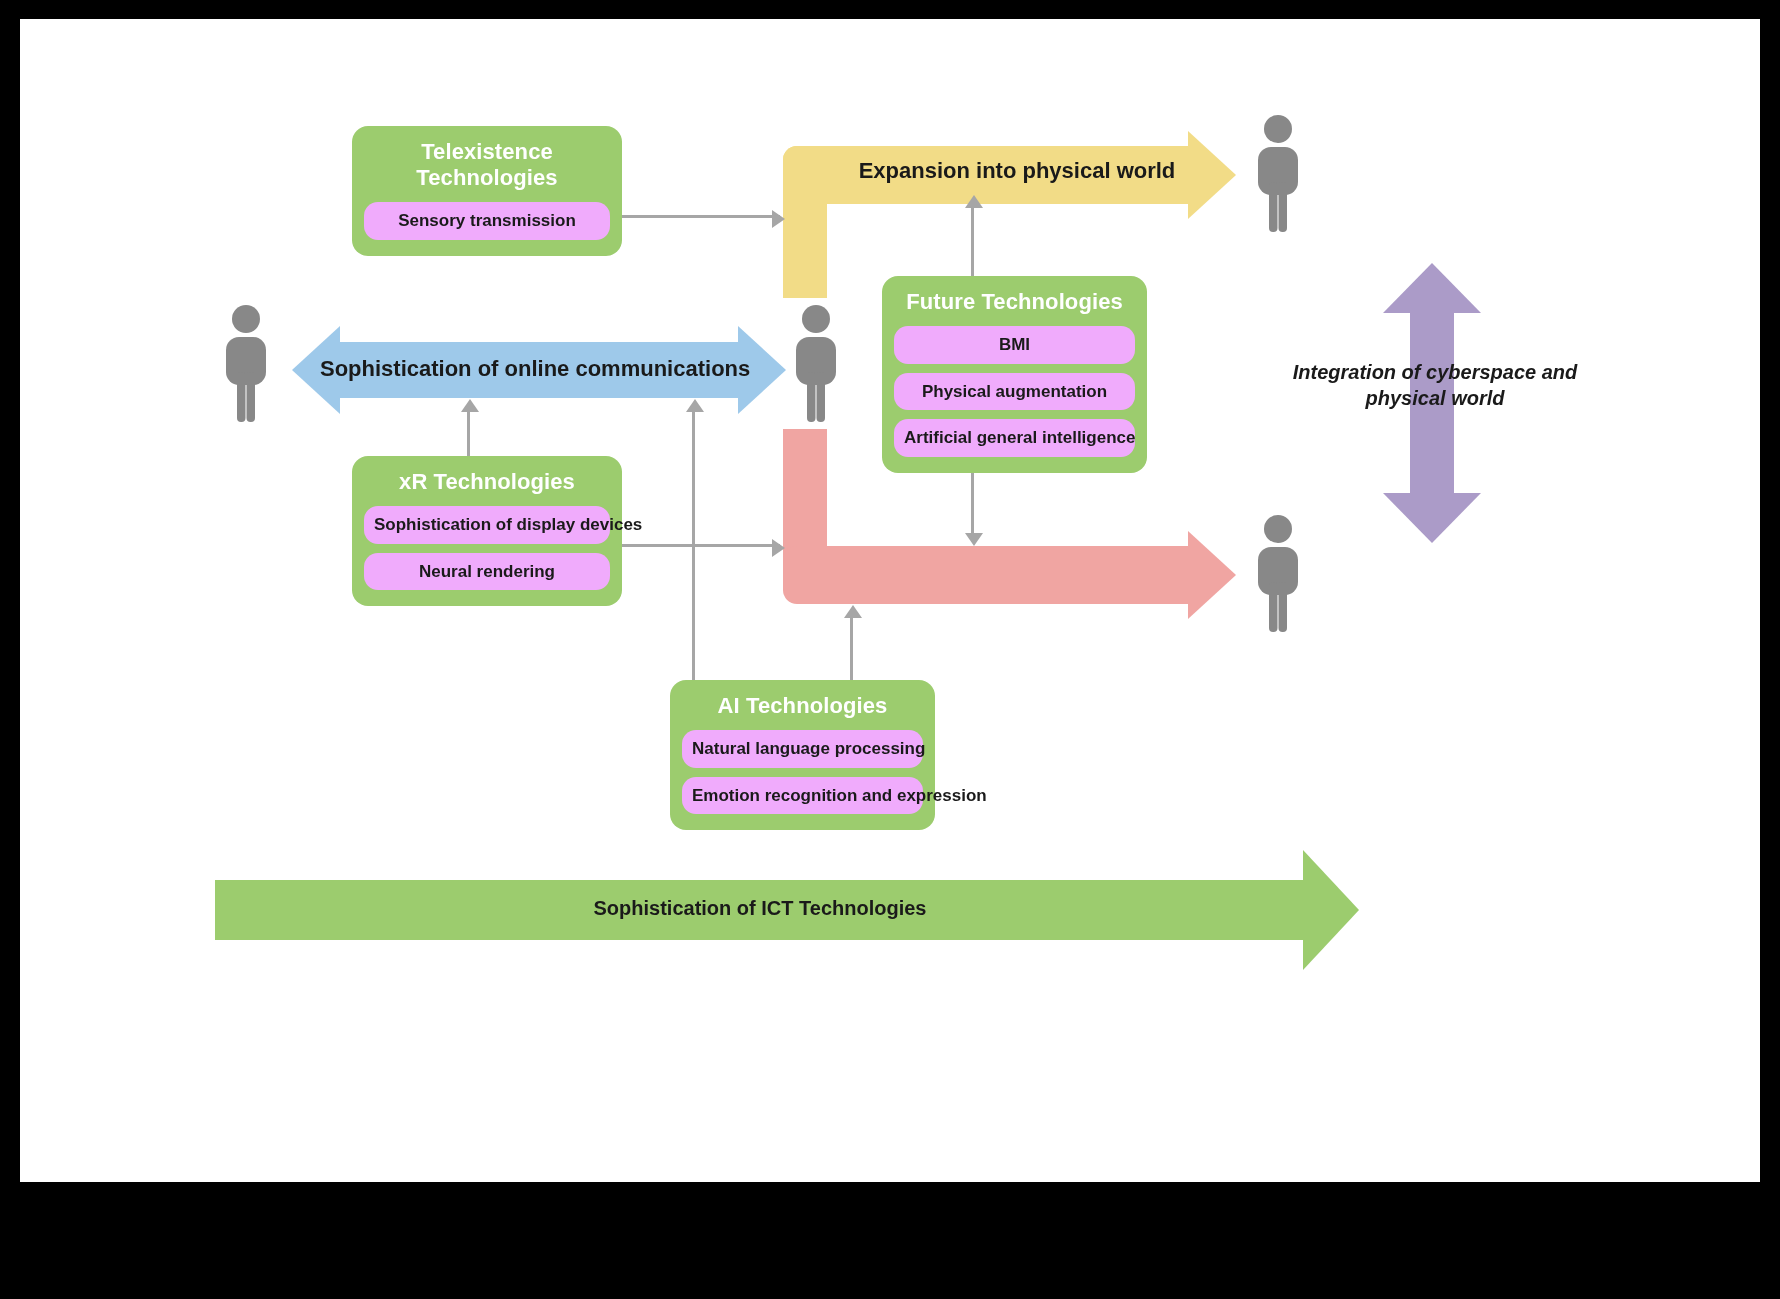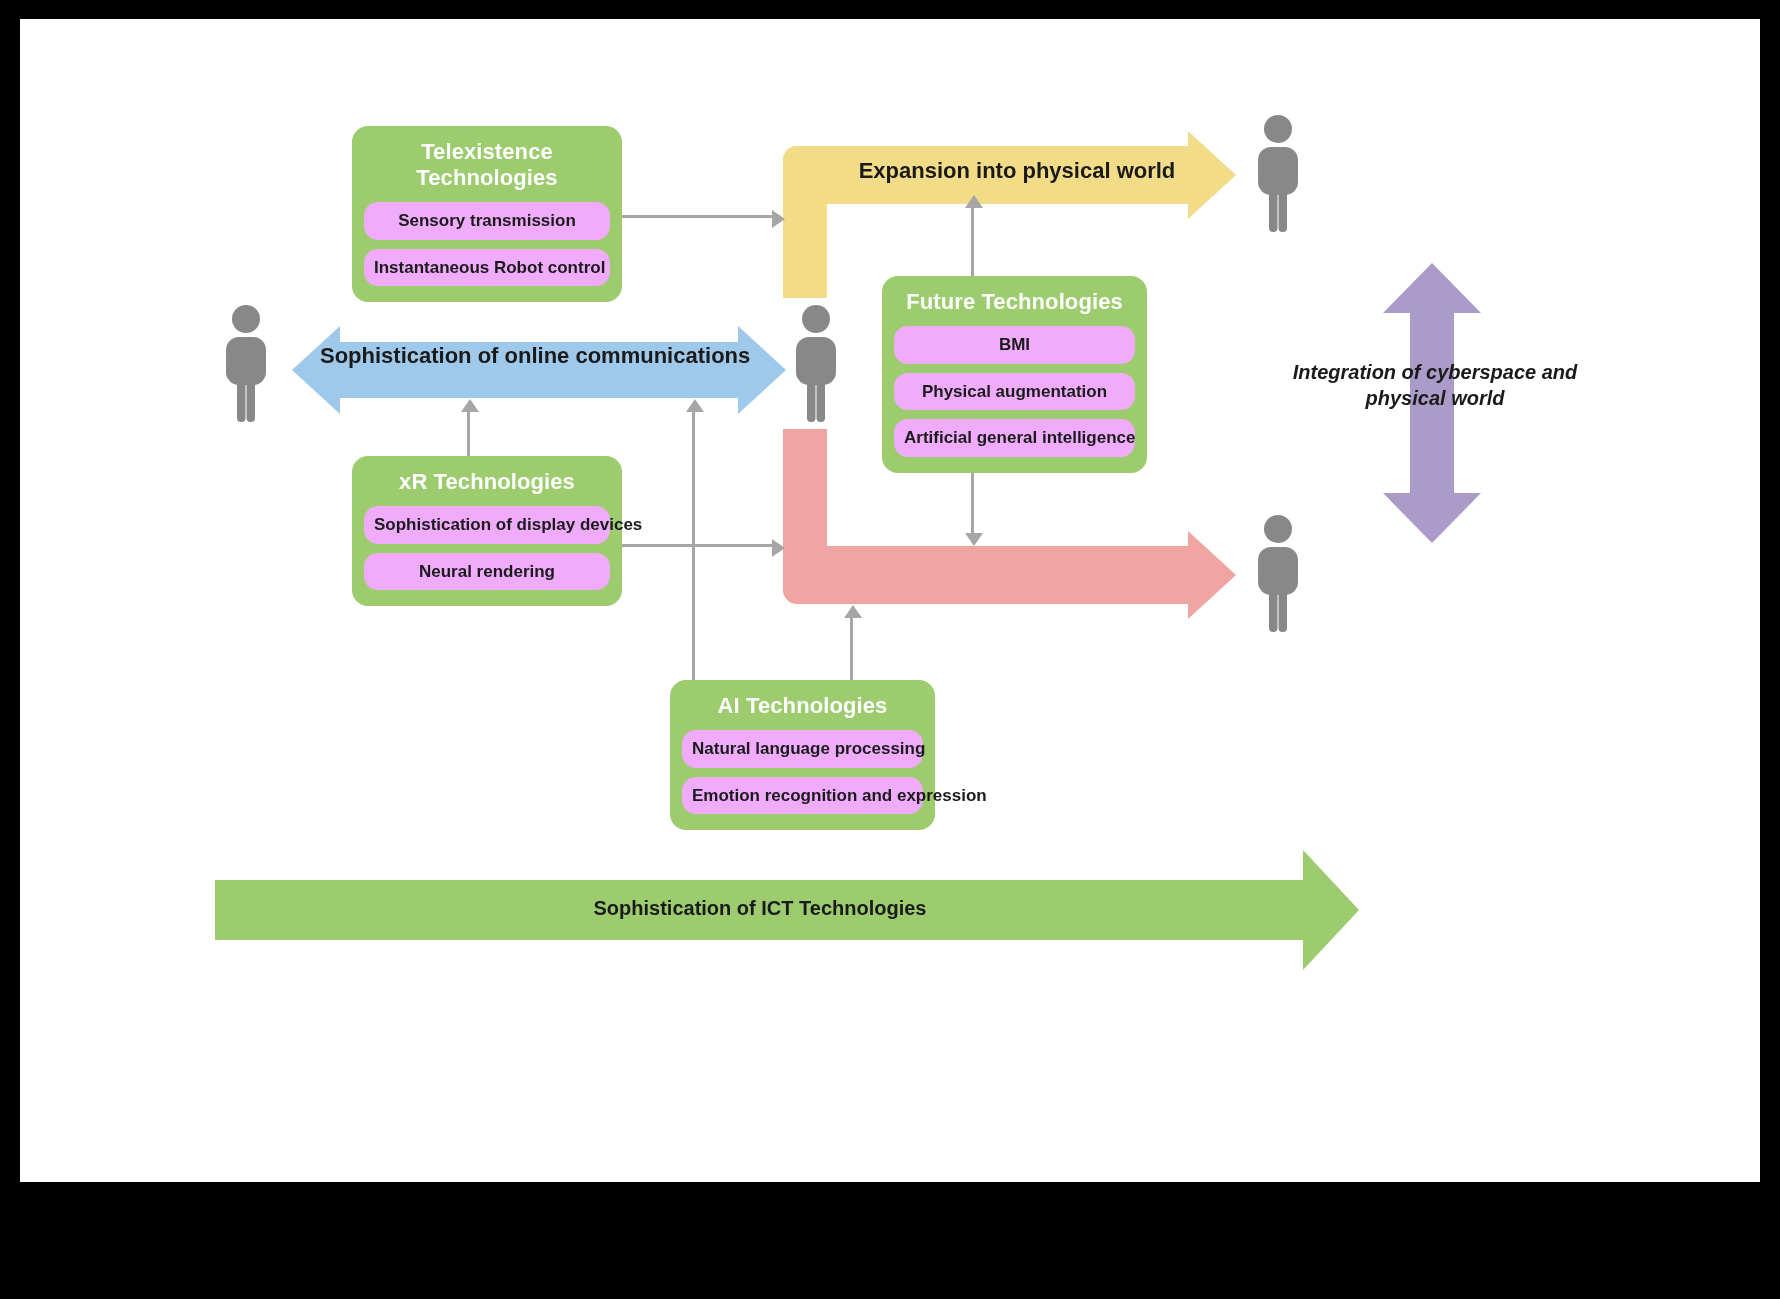--- a/index.html
+++ b/index.html
@@ -144,21 +144,21 @@
   .band-label {
     position: absolute;
     color: #1a1a1a;
     font-weight: bold;
     text-align: center;
     line-height: 1.3;
     white-space: nowrap;
   }
   #label-physical   { left: 807px; top: 138px; width: 380px; font-size: 22px; }
   #label-cyberspace { left: 807px; top: 538px; width: 380px; font-size: 22px; }
-  #label-online     { left: 300px; top: 323px; width: 420px; font-size: 22px; }
+  #label-online     { left: 300px; top: 336px; width: 420px; font-size: 22px; }
   #label-ict        { left: 460px; top: 876px; width: 560px; font-size: 20px; }
   #label-integration{ left: 1270px; top: 340px; width: 290px; font-size: 20px;
                       white-space: normal; z-index: 6; font-style: italic; }
 
   
   .person { position: absolute; width: 52px; height: 118px; }
   #person-left   { left: 200px; top: 285px; }
   #person-center { left: 770px; top: 285px; }
   #person-tr     { left: 1232px; top: 95px; }
   #person-br     { left: 1232px; top: 495px; }
@@ -221,21 +221,20 @@
     <div class="arrowhead ah-down" style="left:945px; top:514px;"></div>
 
     <div class="band-label" id="label-physical">Expansion into physical world</div>
     <div class="band-label" id="label-online">Sophistication of online communications</div>
     <div class="band-label" id="label-integration">Integration of cyberspace and physical world</div>
     <div class="band-label" id="label-ict">Sophistication of ICT Technologies</div>
 
     <div class="tech-box pad-bottom" id="box-telexistence">
       <div class="tech-title">Telexistence Technologies</div>
       <div class="tech-item">Sensory transmission</div>
-      <div class="tech-item">Instantaneous Robot control</div>
     </div>
 
     <div class="tech-box pad-bottom" id="box-xr">
       <div class="tech-title">xR Technologies</div>
       <div class="tech-item">Sophistication of display devices</div>
       <div class="tech-item">Neural rendering</div>
     </div>
 
     <div class="tech-box pad-bottom" id="box-ai">
       <div class="tech-title">AI Technologies</div>

